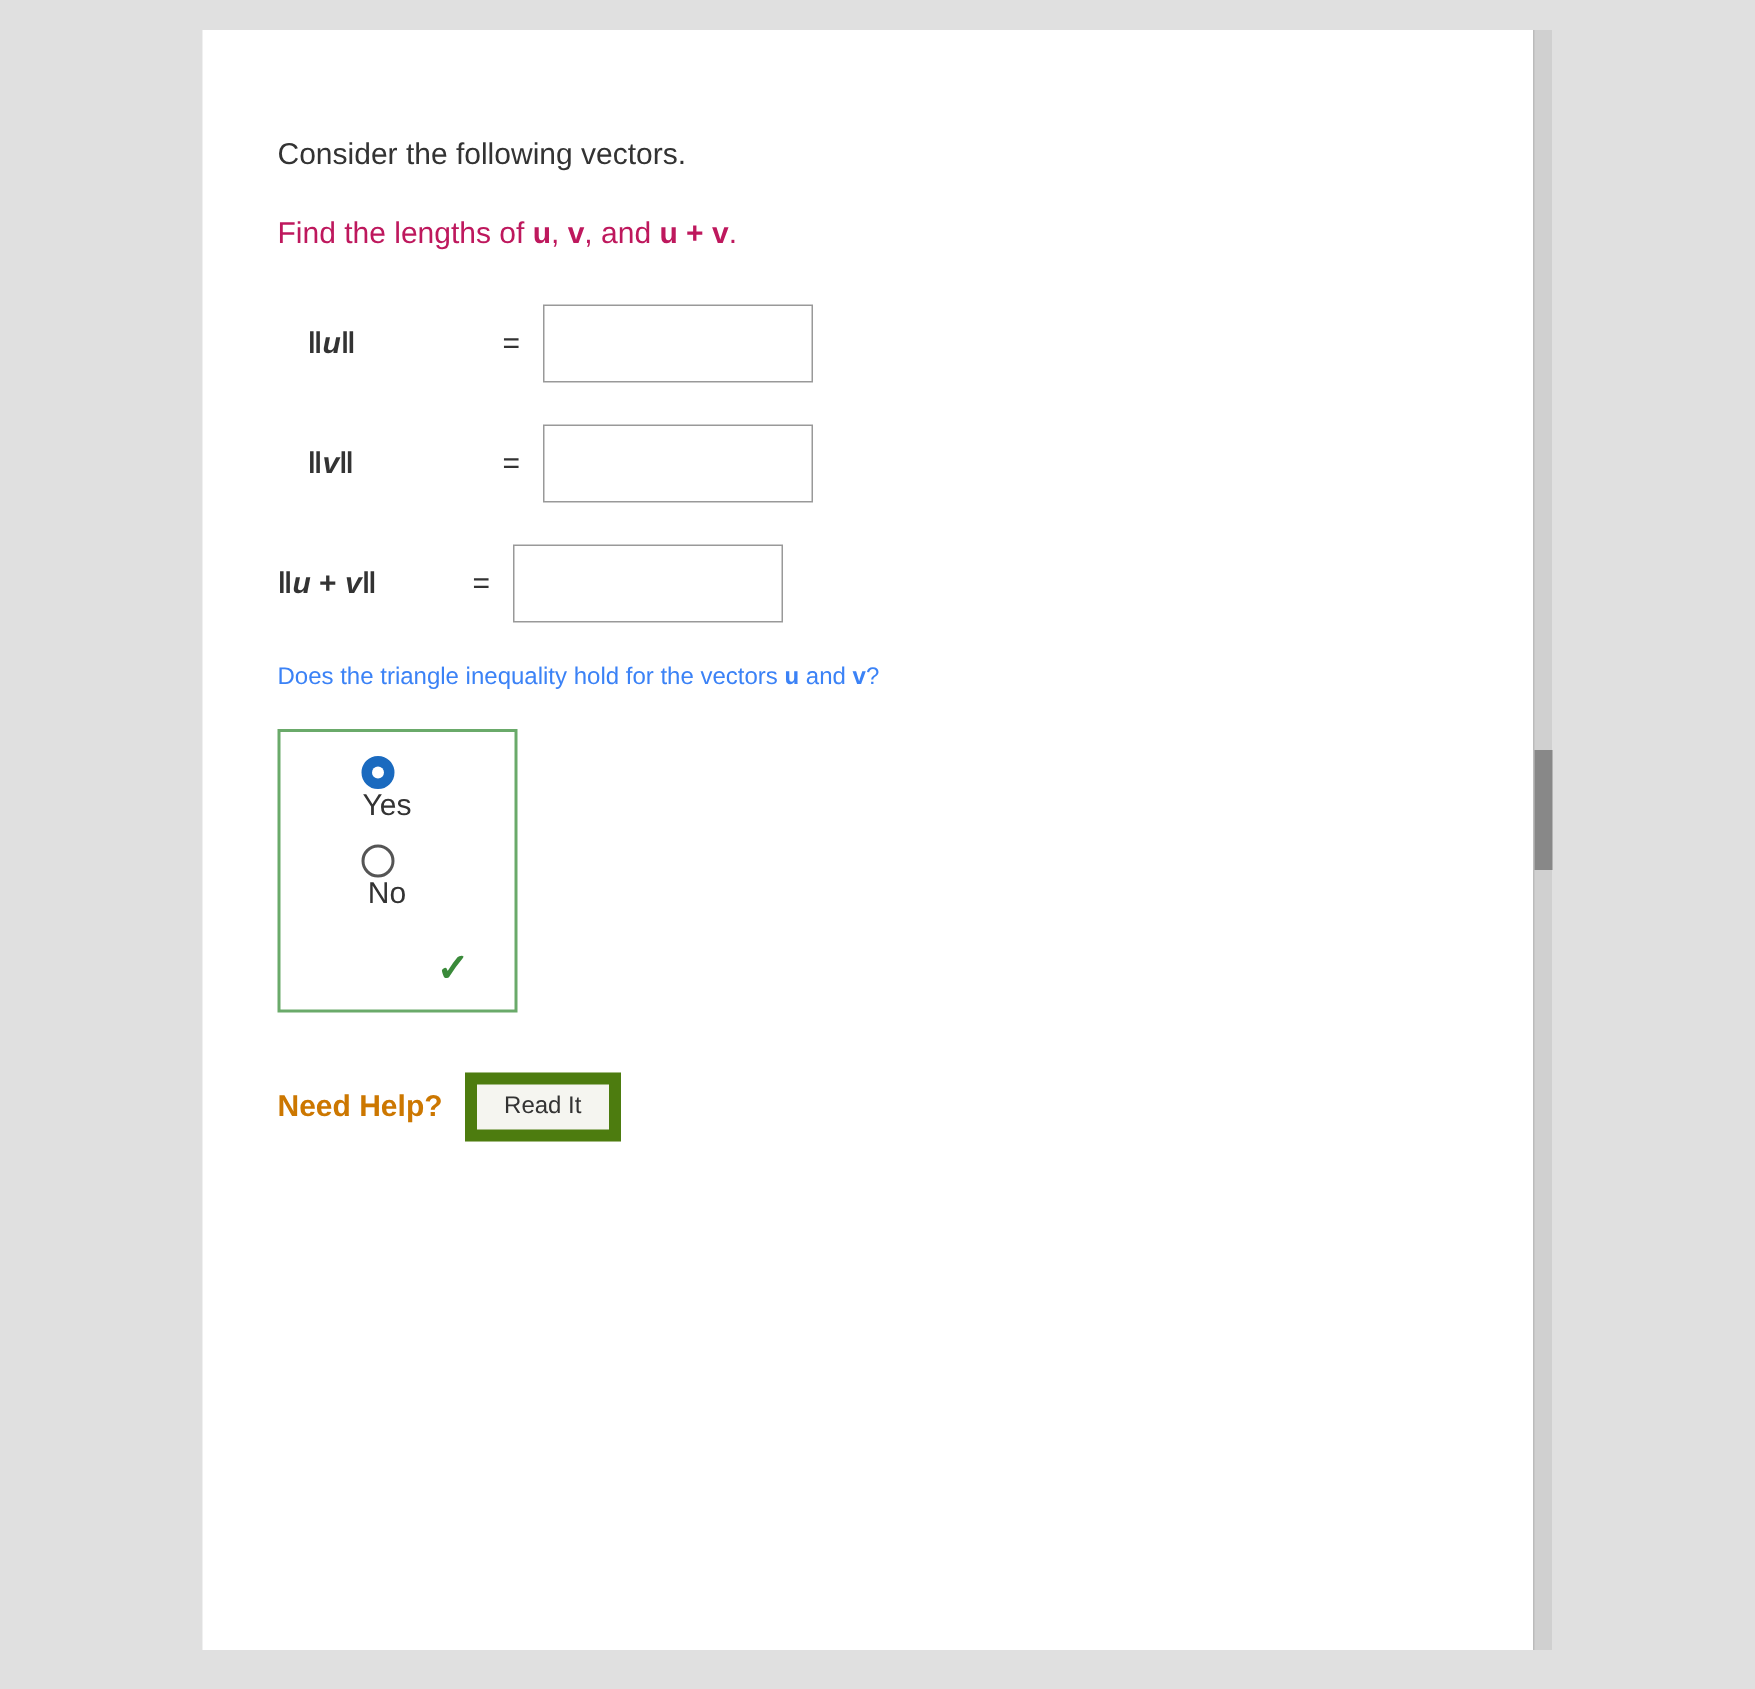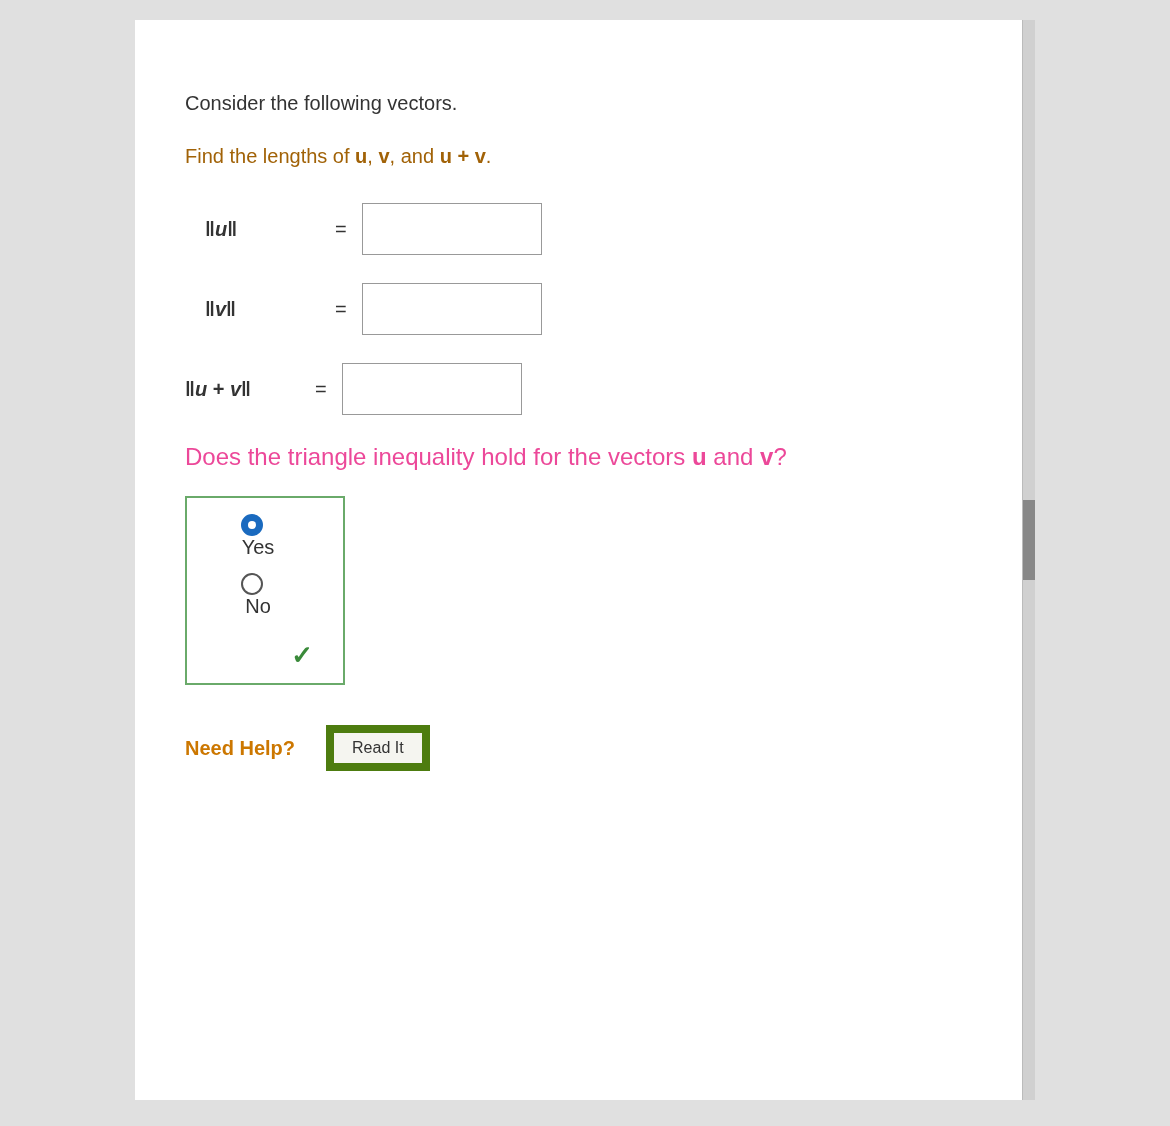--- a/index.html
+++ b/index.html
@@ -58,21 +58,21 @@
     .vectors-line {
       text-align: center;
       font-size: 20px;
       font-weight: bold;
       color: #333;
       margin-bottom: 30px;
     }
 
     .find-lengths-text {
       font-size: 20px;
-      color: #a16207;
+      color: #be185d;
       margin-bottom: 35px;
     }
 
     .find-lengths-text strong {
       font-weight: bold;
     }
 
     .norm-row {
       display: flex;
       align-items: center;
@@ -97,22 +97,22 @@
     }
 
     .answer-box {
       border: 1px solid #999;
       width: 180px;
       height: 52px;
       background: #ffffff;
     }
 
     .triangle-inequality-text {
-      font-size: 24px;
-      color: #ec4899;
+      font-size: 16px;
+      color: #3b82f6;
       margin-top: 10px;
       margin-bottom: 25px;
     }
 
     .radio-container {
       border: 2px solid #6aaa6a;
       display: inline-block;
       padding: 16px 30px 12px 16px;
       min-width: 160px;
       margin-bottom: 30px;
@@ -167,21 +167,21 @@
 
     .checkmark-icon {
       color: #3a8a3a;
       font-size: 26px;
       font-weight: bold;
     }
 
     .need-help-row {
       display: flex;
       align-items: center;
-      gap: 31px;
+      gap: 15px;
       margin-top: 10px;
     }
 
     .need-help-label {
       font-size: 20px;
       font-weight: bold;
       color: #cc7700;
     }
 
     .read-it-btn {

